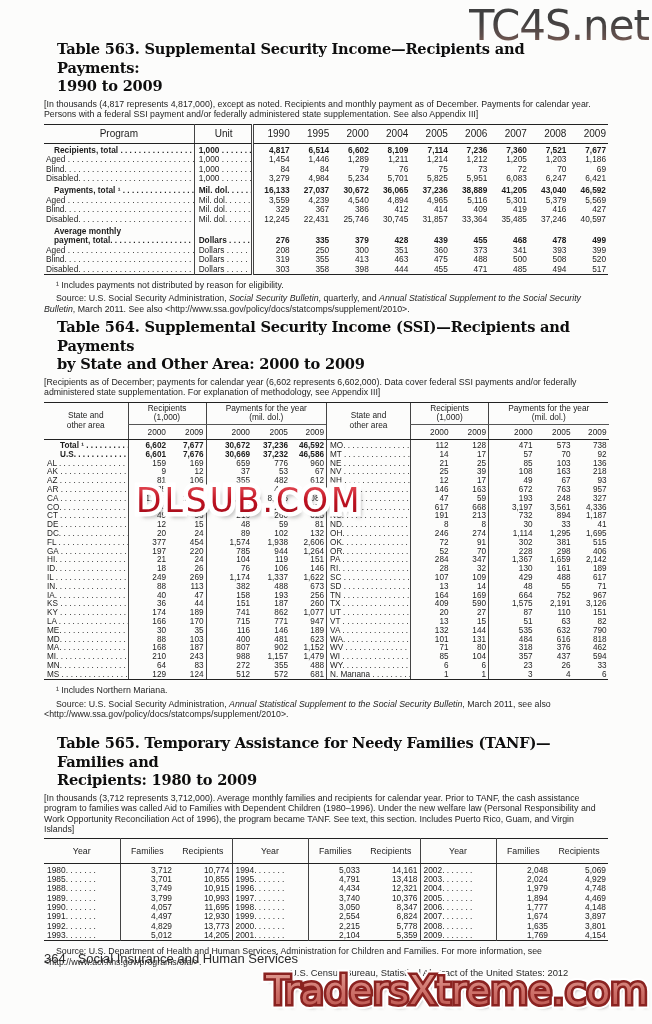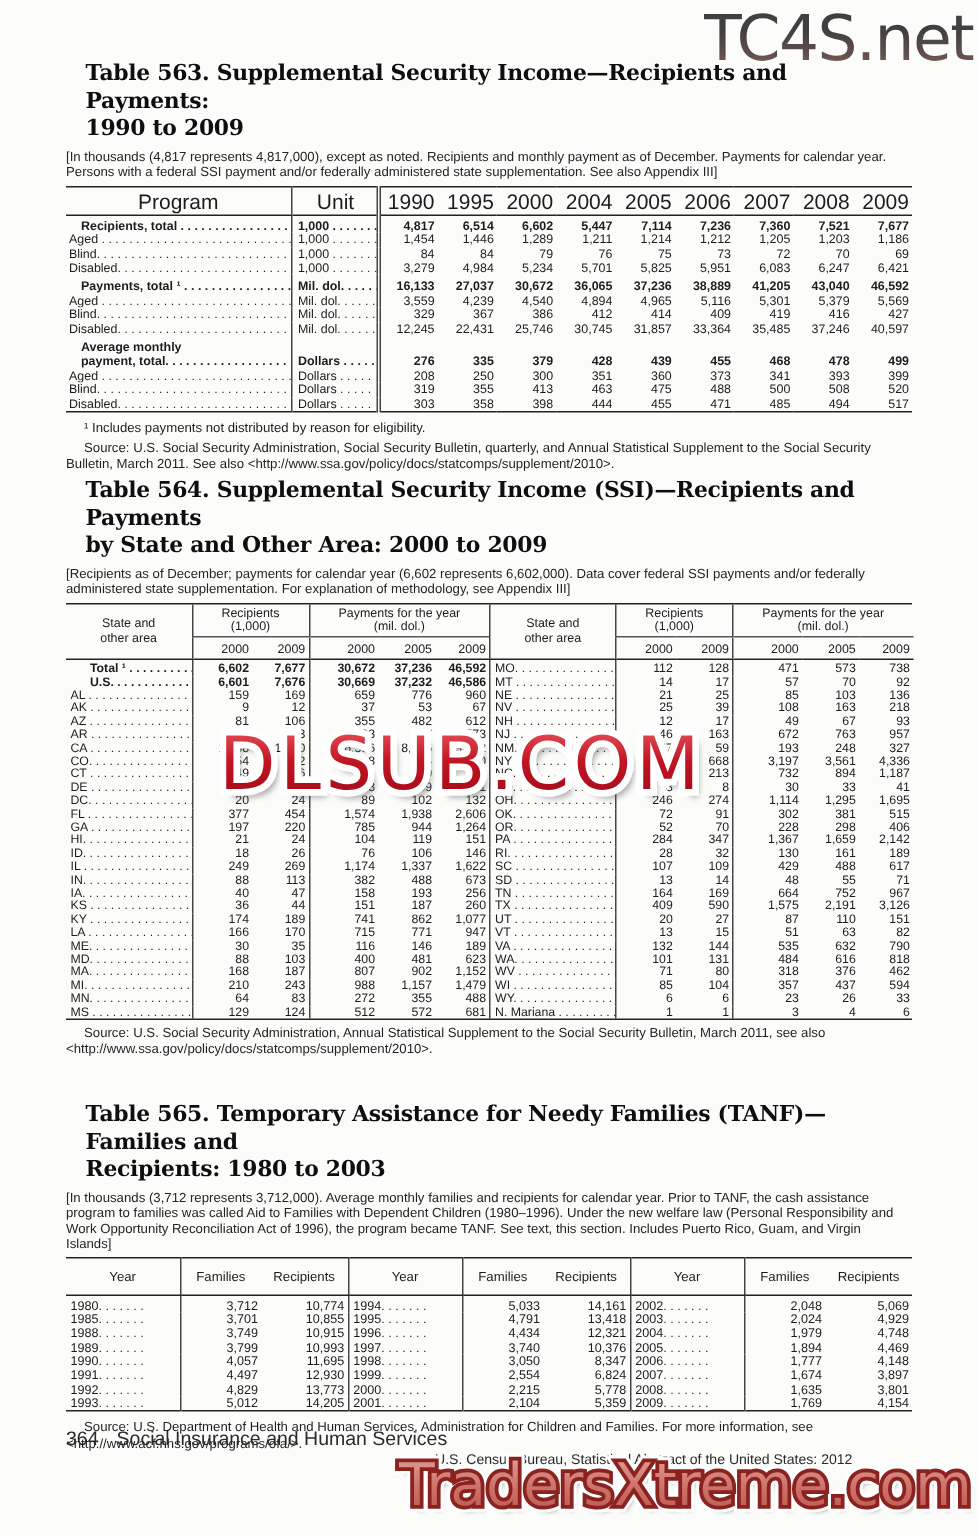--- a/index.html
+++ b/index.html
@@ -10,26 +10,26 @@
 
   .ttl{font-family:"DejaVu Serif","Liberation Serif",serif;font-weight:bold;
        font-size:14.6px;line-height:18.6px;color:#0e0e0e;margin-left:13px;letter-spacing:-0.2px;}
   .note{font-size:8.8px;line-height:10.5px;margin-top:3px;width:556px;color:#242424;}
 
   table{border-collapse:collapse;table-layout:fixed;}
   th,td{margin:0;}
   .num{text-align:right;padding-right:2px;}
   tr.b{font-weight:bold;}
   tr.gap td{padding-top:3px;}
-  .it{}
+  .it{font-style:italic;}
 
   
   .t563{width:564px;border-top:1.5px solid #222;border-bottom:1px solid #222;margin-top:4px;}
   .t563 col.cp{width:150px;} .t563 col.cu{width:58px;} .t563 col.cy{width:39.5px;}
-  .t563 th{font-weight:normal;font-size:14px;height:16px;padding:1px 2px;border-bottom:1px solid #222;}
+  .t563 th{font-weight:normal;font-size:10px;height:16px;padding:1px 2px;border-bottom:1px solid #222;}
   .t563 td{font-size:8.3px;line-height:9.4px;padding:0 2px;vertical-align:bottom;}
   .t563 .unit{border-left:1px solid #444;text-align:left;padding-left:4px;overflow:hidden;white-space:nowrap;}
   .t563 .dd{border-left:3px double #444;}
   .t563 .stub{overflow:hidden;white-space:nowrap;padding-left:2px;}
   .t563 tr.b .stub{padding-left:10px;}
   .t563 .stub span{display:block;}
   .t563 tbody tr:first-child td{padding-top:2px;}
 
   
   .t564wrap{display:flex;width:564px;border-top:1.5px solid #222;border-bottom:1px solid #222;margin-top:4px;}
@@ -66,21 +66,21 @@
   .attr{position:absolute;left:290px;top:967px;font-size:9.4px;color:#2a2a2a;}
 
   
   .wm{position:absolute;z-index:6;white-space:nowrap;font-family:"DejaVu Sans",sans-serif;font-weight:normal;}
   .wm .back{position:absolute;left:0;top:0;}
   .wm .mid{position:absolute;left:0;top:0;}
   .wm .front{position:relative;}
   .wm-top{right:3px;top:1px;font-size:42px;letter-spacing:-1px;mix-blend-mode:multiply;opacity:.92;}
   .wm-top .tc4s{background:linear-gradient(180deg,#303030 38%,#54413e 72%,#96604f 100%);
     -webkit-background-clip:text;background-clip:text;-webkit-text-fill-color:transparent;color:transparent;}
-  .wm-mid{left:146px;top:481px;font-size:49px;letter-spacing:3px;}
+  .wm-mid{left:136px;top:481px;font-size:33px;letter-spacing:3px;}
   .wm-mid .back{-webkit-text-stroke:9px #ffffff;color:#fff;text-shadow:4px 5px 4px rgba(95,95,95,.6);}
   .wm-mid .front{background:linear-gradient(180deg,#e8515b 6%,#c01322 48%,#a30c1a 92%);
     -webkit-background-clip:text;background-clip:text;-webkit-text-fill-color:transparent;color:#c01322;}
   .wm-bot{left:266px;top:968px;font-size:39px;letter-spacing:0px;}
   .wm-bot .back{-webkit-text-stroke:9px #ffffff;color:#fff;text-shadow:3px 4px 3px rgba(105,105,105,.55);}
   .wm-bot .mid{-webkit-text-stroke:5px #8a2220;color:#8a2220;}
   .wm-bot .front{background:linear-gradient(180deg,#e09b92 8%,#cd6f68 55%,#bc5750 95%);
     -webkit-background-clip:text;background-clip:text;-webkit-text-fill-color:transparent;color:#cd6f68;}
 </style>
 </head>
@@ -126,21 +126,21 @@
 
           <tr class=" b">
             <td class="stub">
               <span></span>
               <span>Recipients, total . . . . . . . . . . . . . . . . . . . .</span>
             </td>
             <td class="unit">1,000 . . . . . . .</td>
             <td class="num dd">4,817</td>
             <td class="num">6,514</td>
             <td class="num">6,602</td>
-            <td class="num">5,447</td>
+            <td class="num">8,109</td>
             <td class="num">7,114</td>
             <td class="num">7,236</td>
             <td class="num">7,360</td>
             <td class="num">7,521</td>
             <td class="num">7,677</td>
           </tr>
 
           <tr>
             <td class="stub">
               <span></span>
@@ -896,26 +896,27 @@
               <td class="num">1</td>
               <td class="num bl">3</td>
               <td class="num">4</td>
               <td class="num">6</td>
             </tr>
 
         </tbody>
       </table>
     </div>
 
+    <p class="fn first">¹ Includes Northern Mariana.</p>
     <p class="fn"><span>Source: U.S. Social Security Administration, </span><span class=" it">Annual Statistical Supplement to the Social Security Bulletin</span><span>, March 2011, see also &lt;http://www.ssa.gov/policy/docs/statcomps/supplement/2010&gt;.</span></p>
   </div>
 
   <div class="sec" id="s565">
     <div class="ttl">Table 565. Temporary Assistance for Needy Families (TANF)—Families and</div>
-    <div class="ttl">Recipients: 1980 to 2003</div>
+    <div class="ttl">Recipients: 1980 to 2009</div>
     <div class="note">[In thousands (3,712 represents 3,712,000). Average monthly families and recipients for calendar year. Prior to TANF, the cash assistance program to families was called Aid to Families with Dependent Children (1980–1996). Under the new welfare law (Personal Responsibility and Work Opportunity Reconciliation Act of 1996), the program became TANF. See text, this section. Includes Puerto Rico, Guam, and Virgin Islands]</div>
 
     <table class="t565">
       <colgroup>
         <col class="cy5">
           <col class="cf5">
           <col class="cr5">
         <col class="cy5">
           <col class="cf5">
           <col class="cr5">

